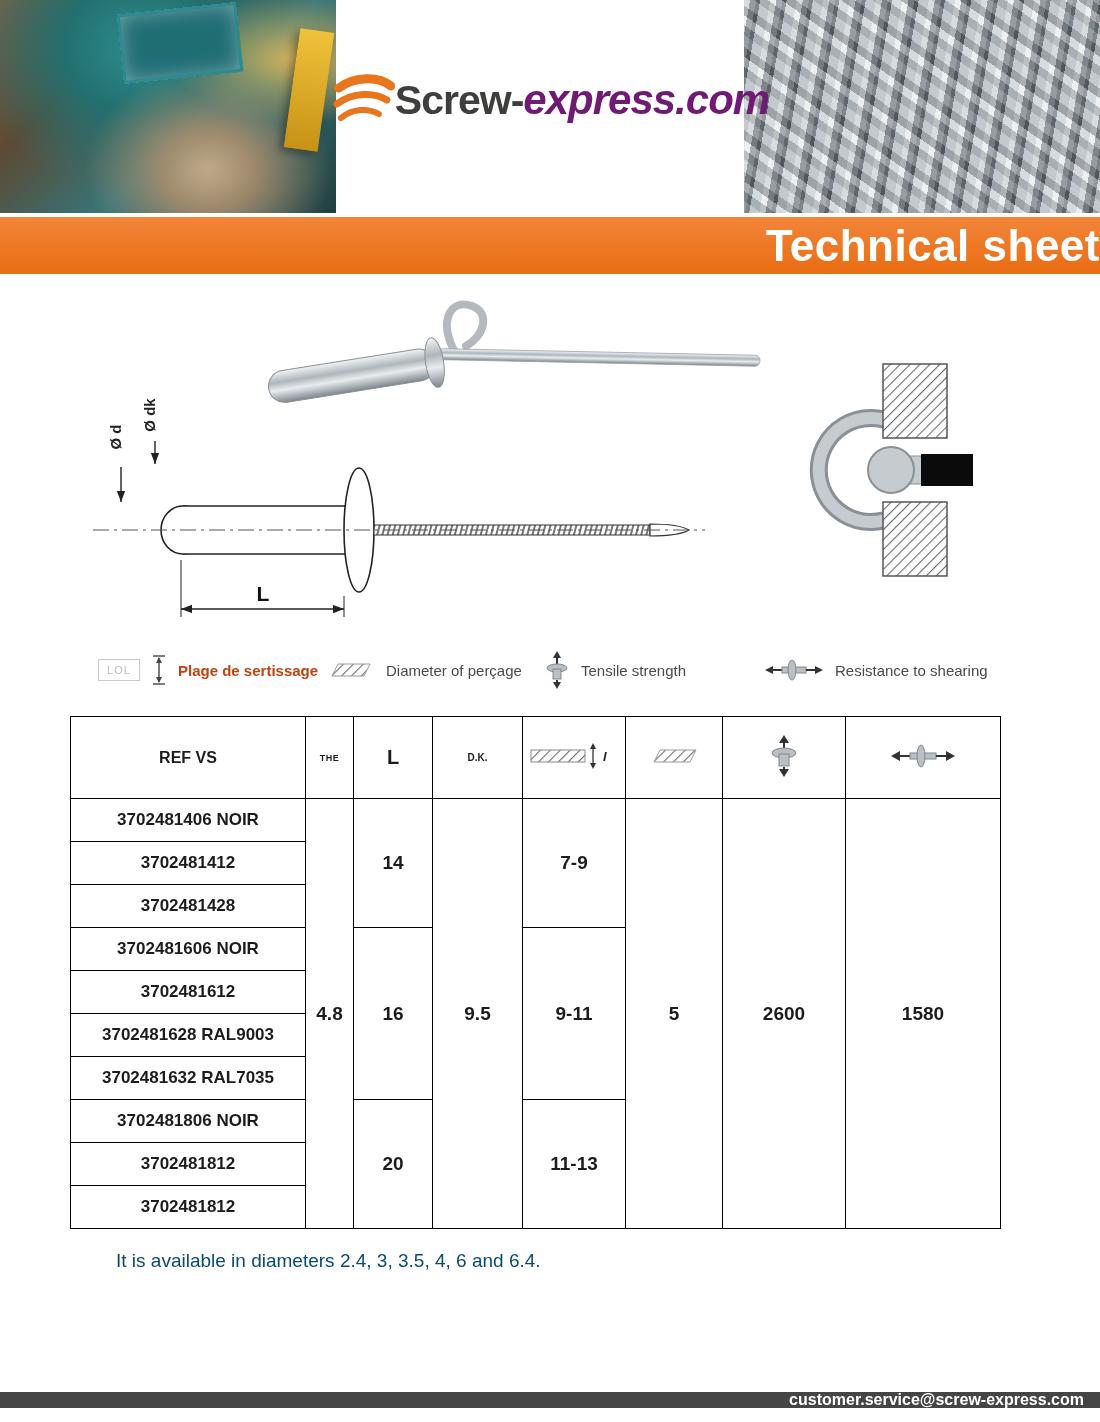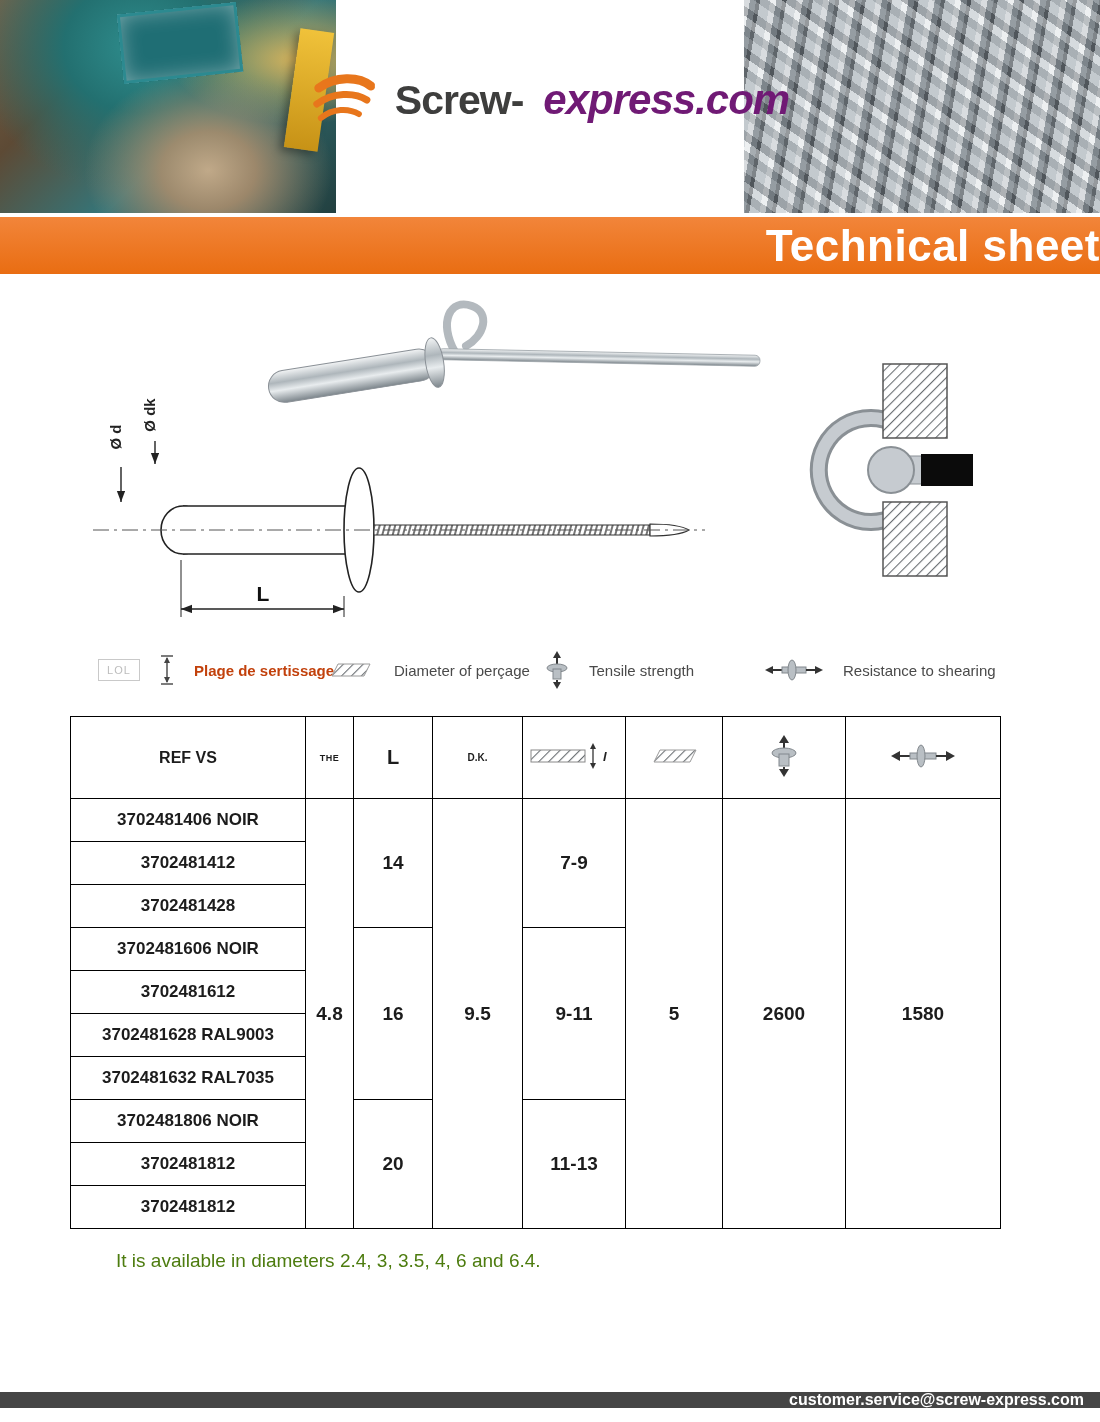--- a/index.html
+++ b/index.html
@@ -17,50 +17,50 @@
   .photo-left .tray{position:absolute;left:120px;top:8px;width:120px;height:70px;background:#1f6e74;
       box-shadow:inset 0 0 0 3px #2c8a90, inset 0 0 22px rgba(255,255,255,.45);transform:rotate(-6deg);}
   .photo-left .tool{position:absolute;right:10px;top:30px;width:34px;height:120px;background:linear-gradient(#f0c23a,#c79216);
       transform:rotate(8deg);box-shadow:-4px 4px 8px rgba(0,0,0,.35);}
   .photo-right{left:744px;top:0;width:356px;height:213px;
     background:
       repeating-linear-gradient(100deg, rgba(255,255,255,.45) 0 6px, rgba(120,128,134,.55) 6px 12px, rgba(40,44,48,.4) 12px 16px, rgba(205,211,215,.5) 16px 26px),
       repeating-linear-gradient(35deg,#b9c0c5 0 10px,#848c92 10px 18px,#dfe3e6 18px 26px,#6b7278 26px 34px),#9aa1a6;}
 
   
-  .logo-wrap{left:50%;top:74px;transform:translateX(-50%);display:flex;align-items:center;gap:20px;white-space:nowrap;}
+  .logo-wrap{left:50%;top:74px;transform:translateX(-50%);display:flex;align-items:center;gap:0;white-space:nowrap;}
   .brand-prefix{font-size:41px;font-weight:700;color:#3e3e3d;letter-spacing:-1px;}
   .brand-suffix{font-size:42px;font-weight:700;font-style:italic;color:#701a75;letter-spacing:-1px;}
 
   
   .banner{left:0;top:217px;width:1100px;height:57px;background:linear-gradient(#f2853a,#e96d12);
       display:flex;align-items:center;justify-content:flex-end;}
   .banner-title{color:#fff;font-size:44px;font-weight:800;letter-spacing:.5px;}
 
   
-  .legend-item{position:absolute;top:650px;height:40px;display:flex;align-items:center;gap:20px;}
+  .legend-item{position:absolute;top:650px;height:40px;display:flex;align-items:center;gap:12px;}
   .lol-box{display:inline-flex;align-items:center;justify-content:center;width:40px;height:20px;
       border:1px solid #c9c9c9;color:#bdbdbd;font-size:11px;letter-spacing:1px;background:#fff;}
   .legend-label{font-size:15px;color:#4a4a4a;}
   .legend-label.bold{font-weight:700;color:#c2410c;}
 
   
   .spec-table{position:absolute;left:70px;top:716px;border-collapse:collapse;table-layout:fixed;background:#fff;}
   .spec-table th,.spec-table td{border:1px solid #000;text-align:center;vertical-align:middle;padding:0;}
   .spec-table thead tr{height:82px;}
   .spec-table tbody tr{height:43px;}
   .th-ref{font-size:16px;font-weight:700;}
   .th-the{font-size:9px;font-weight:700;letter-spacing:.5px;}
   .th-l{font-size:20px;font-weight:700;}
   .th-dk{font-size:10px;font-weight:700;}
   .ref-cell{font-size:17px;font-weight:700;}
   .val-cell{font-size:19px;font-weight:700;}
 
   
-  .availability{left:116px;top:1250px;font-size:19px;color:#4d7c0f;}
+  .availability{left:116px;top:1250px;font-size:19px;color:#0c4a6e;}
   .bottom-bar{left:0;top:1392px;width:1100px;height:16px;background:#454545;display:flex;align-items:center;justify-content:flex-end;}
   .bottom-email{color:#fff;font-size:16px;font-weight:700;padding-right:16px;}
 </style>
 </head>
 <body>
 
 <div id="page">
 
   <svg width="0" height="0" style="position:absolute" aria-hidden="true">
     <defs>

